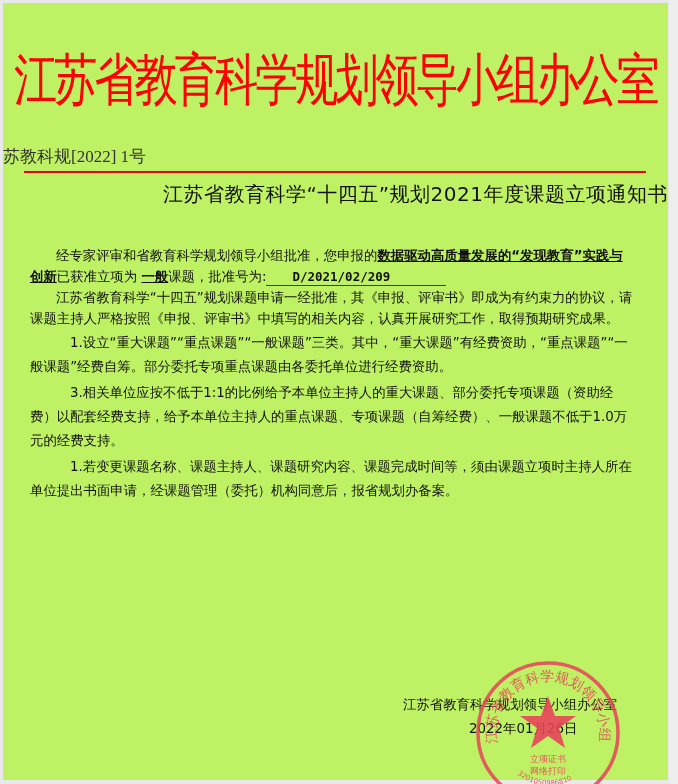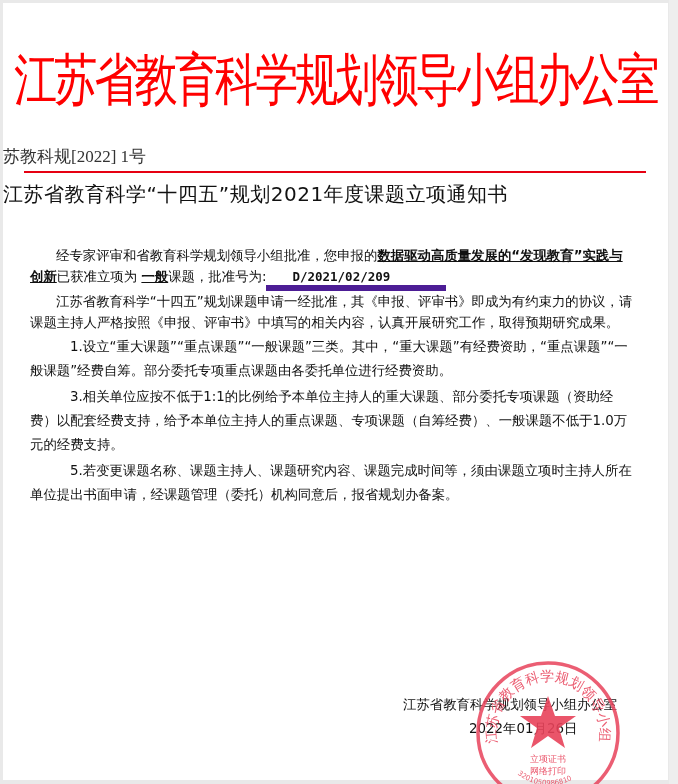--- a/index.html
+++ b/index.html
@@ -4,21 +4,21 @@
 <style>
   html, body { margin: 0; padding: 0; }
   body {
     width: 678px; height: 784px; overflow: hidden;
     background: #e9e9e9;
     font-family: "DejaVu Sans", "Liberation Sans", sans-serif;
   }
   .page {
     position: absolute; left: 3px; top: 3px;
     width: 665px; height: 777px;
-    background: #ffffff;
+    background: #bef264;
   }
   .scrollbar {
     position: absolute; right: 0; top: 0; width: 9px; height: 784px;
     background: #eeeeee;
   }
   .org-title {
     position: absolute; left: 0; top: 38px; width: 665px;
     text-align: center;
     color: #ff0000;
     font-family: "DejaVu Serif", "Liberation Serif", serif;
@@ -32,38 +32,38 @@
     position: absolute; left: 0; top: 142px; width: 665px;
     font-family: "Liberation Serif", "DejaVu Serif", serif;
     font-size: 17px; color: #333;
   }
   .red-rule {
     position: absolute; left: 21px; top: 168px; width: 481px; height: 2px;
     background: #e60012;
   }
   .notice-title {
     position: absolute; left: 0; top: 178px; width: 665px;
-    text-align: left;
+    text-align: right;
     font-size: 20px; font-weight: normal; color: #111;
     letter-spacing: 0.5px;
   }
   .body {
     position: absolute; left: 27px; top: 238px; width: 605px;
     font-size: 13.4px; color: #111; line-height: 21px;
   }
   .body p { margin: 0; }
   .indent { text-indent: 26px; }
   .indent2 { text-indent: 40px; }
   .salutation-name { text-decoration: underline; font-weight: bold; }
   .u-bold { text-decoration: underline; font-weight: bold; }
   .approval-no {
     font-family: "DejaVu Sans Mono", "Liberation Mono", monospace;
     font-weight: bold; font-size: 12.5px;
     display: inline-block; width: 180px;
-    border-bottom: 6px solid #4c1d95; line-height: 17px;
+    border-bottom: 1px solid #4c1d95; line-height: 17px;
   }
   .item { line-height: 24px; margin-top: 2px !important; }
   .signature {
     position: absolute; left: 400px; top: 690px; width: 230px;
     font-size: 13.4px; color: #111; line-height: 24px;
   }
   .sig-org { display: block; }
   .sig-date { display: block; padding-left: 66px; }
   .seal {
     position: absolute; left: 470px; top: 655px; width: 150px; height: 150px;
@@ -83,21 +83,21 @@
 
   <div class="notice-title">江苏省教育科学“十四五”规划2021年度课题立项通知书</div>
 
   <div class="body">
     <p class="indent" style="margin-top:4px;">
       <span>经专家评审和省教育科学规划领导小组批准，您申报的</span><span class="u-bold">数据驱动高质量发展的“发现教育”实践与创新</span><span>已获准立项为 </span><span class="u-bold">一般</span><span>课题，批准号为:</span><span class="approval-no">D/2021/02/209</span>
     </p>
     <p class="indent">江苏省教育科学“十四五”规划课题申请一经批准，其《申报、评审书》即成为有约束力的协议，请课题主持人严格按照《申报、评审书》中填写的相关内容，认真开展研究工作，取得预期研究成果。</p>
     <p class="indent2 item">1.设立“重大课题”“重点课题”“一般课题”三类。其中，“重大课题”有经费资助，“重点课题”“一般课题”经费自筹。部分委托专项重点课题由各委托单位进行经费资助。</p>
     <p class="indent2 item">3.相关单位应按不低于1:1的比例给予本单位主持人的重大课题、部分委托专项课题（资助经费）以配套经费支持，给予本单位主持人的重点课题、专项课题（自筹经费）、一般课题不低于1.0万元的经费支持。</p>
-    <p class="indent2 item">5.若变更课题名称、课题主持人、课题研究内容、课题完成时间等，须由课题立项时主持人所在单位提出书面申请，经课题管理（委托）机构同意后，报省规划办备案。</p>
+    <p class="indent2 item">1.若变更课题名称、课题主持人、课题研究内容、课题完成时间等，须由课题立项时主持人所在单位提出书面申请，经课题管理（委托）机构同意后，报省规划办备案。</p>
   </div>
 
   <div class="signature">
     <span class="sig-org">江苏省教育科学规划领导小组办公室</span>
     <span class="sig-date">2022年01月26日</span>
   </div>
 
   <svg class="seal" viewBox="0 0 150 150">
     <defs>
       <path id="sealArc" d="M 24 85 A 52 52 0 1 1 126 85"></path>

